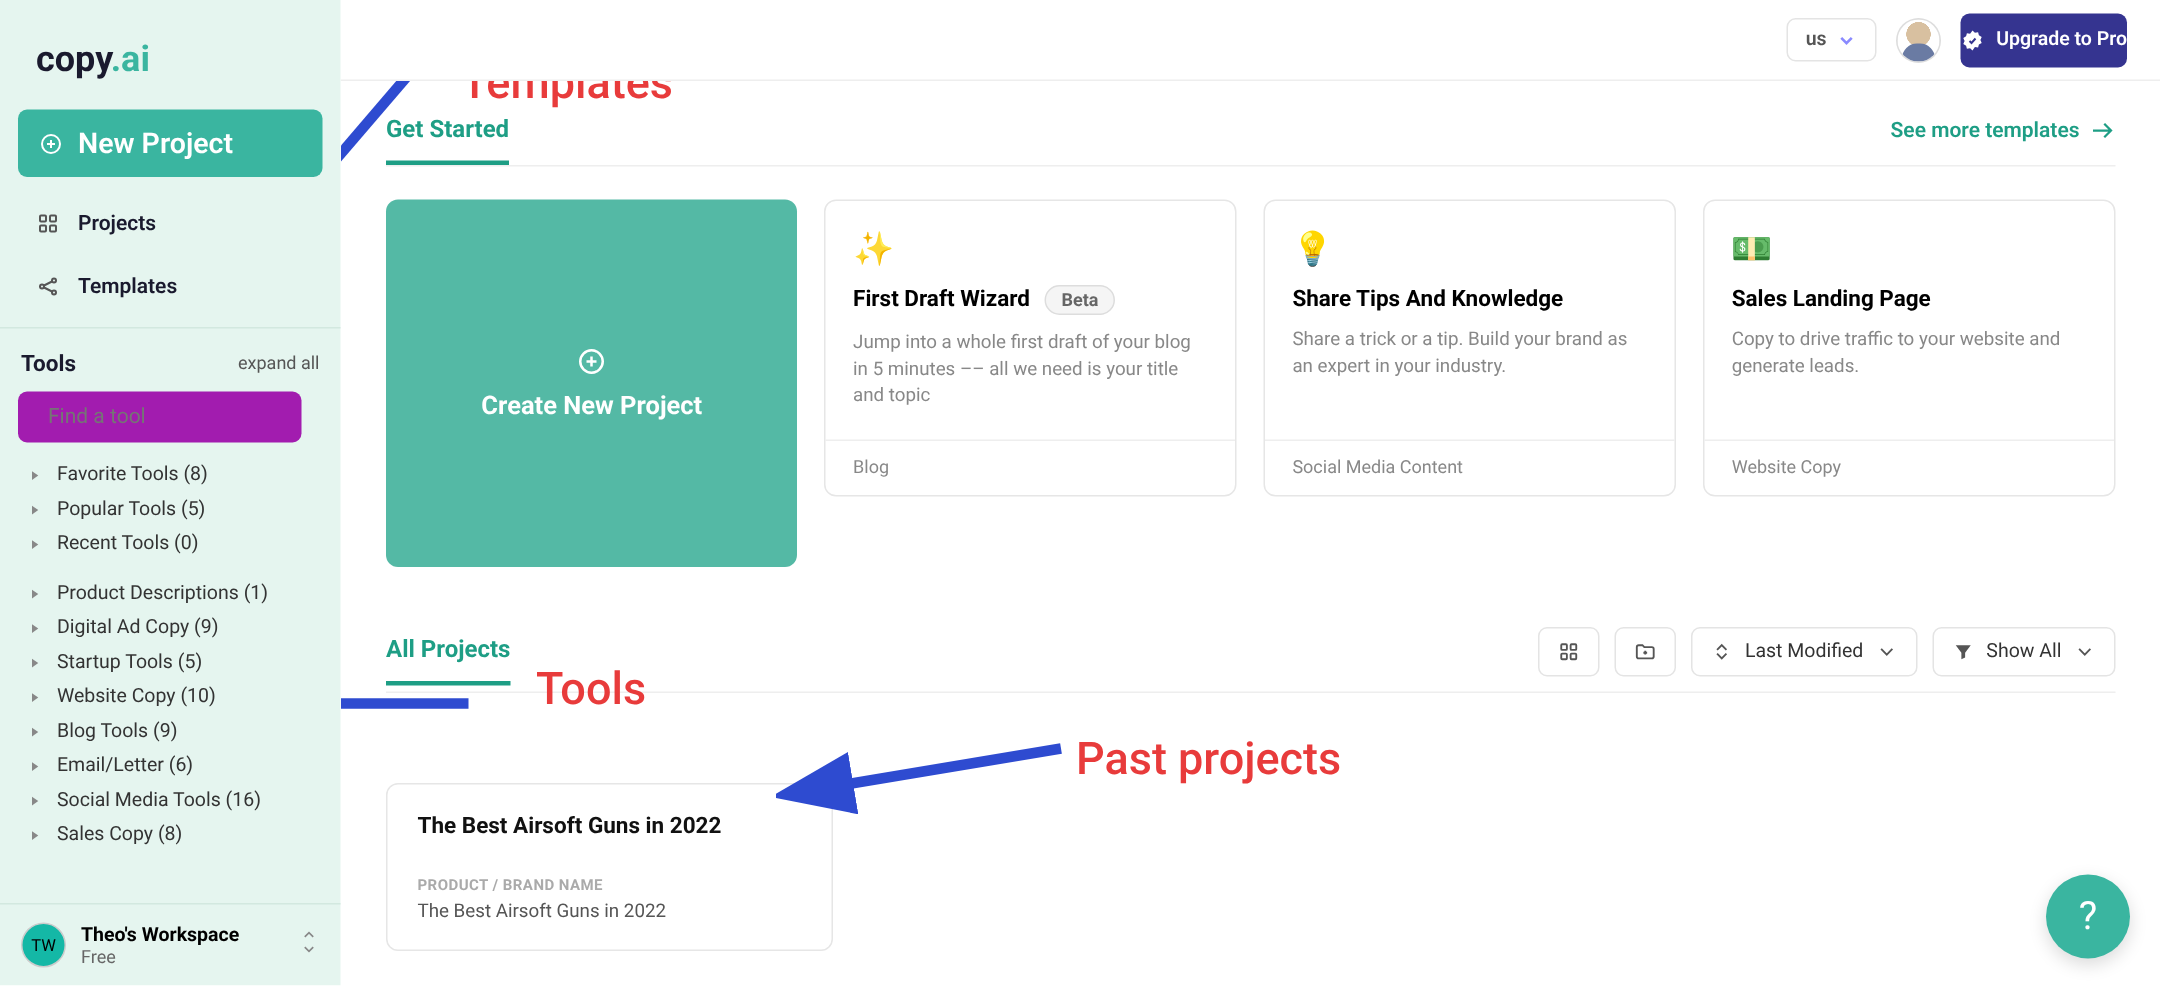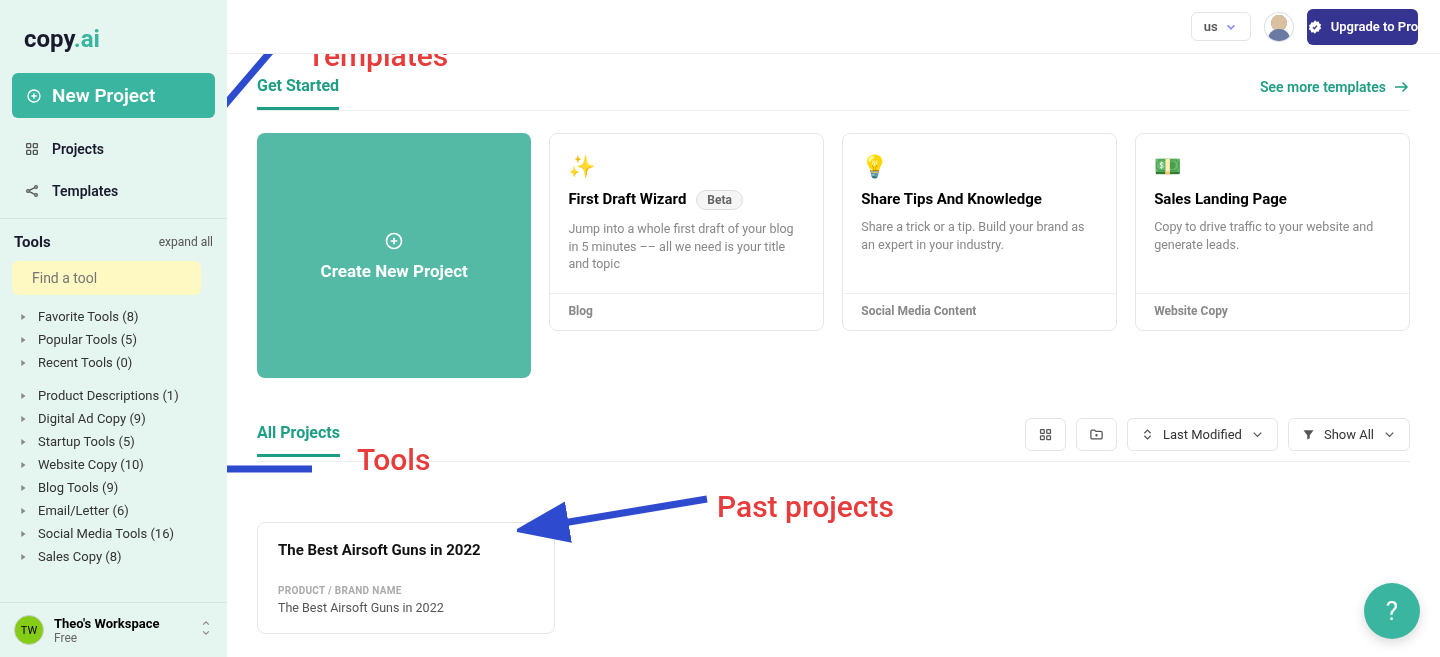--- a/index.html
+++ b/index.html
@@ -9,29 +9,29 @@
 .sidebar { width: 227px; background: #e5f5ef; display: flex; flex-direction: column; position: relative; }
 .logo { padding: 25px 24px 10px 24px; font-size: 24px; font-weight: 700; color: #1a1a2e; }
 .logo .dot { color: #3ab5a0; }
 .new-project-btn { margin: 10px 12px; background: #3ab5a0; color: #fff; padding: 11px 14px; border-radius: 6px; display: flex; align-items: center; gap: 10px; font-size: 19px; font-weight: 600; cursor: pointer; }
 .new-project-btn svg { width: 16px; height: 16px; }
 .nav-item { display: flex; align-items: center; gap: 12px; padding: 13px 24px; font-size: 14px; font-weight: 600; color: #1a1a2e; cursor: pointer; }
 .nav-item svg { width: 16px; height: 16px; }
 .tools-header { display: flex; justify-content: space-between; align-items: center; padding: 14px 14px 10px 14px; margin-top: 6px; border-top: 1px solid #d2e8df; }
 .tools-header .title { font-size: 15px; font-weight: 700; color: #1a1a2e; }
 .tools-header .expand { font-size: 12px; color: #555; cursor: pointer; }
-.search-box { margin: 0 26px 10px 12px; background: #fef9c3; border-radius: 6px; display: flex; align-items: center; padding: 9px 12px; gap: 8px; }
+.search-box { margin: 0 26px 10px 12px; background: #a21caf; border-radius: 6px; display: flex; align-items: center; padding: 9px 12px; gap: 8px; }
 .search-box svg { width: 16px; height: 16px; color: #888; }
 .search-box input { border: none; outline: none; font-size: 14px; flex: 1; background: transparent; }
 .tool-list { flex: 1; overflow-y: auto; padding: 0 8px 0 18px; }
 .tool-item { display: flex; align-items: center; gap: 10px; padding: 4px 0; font-size: 13px; color: #333; cursor: pointer; }
 .tool-item .caret { color: #888; display:inline-flex; }
 .tool-spacer { height: 10px; }
 .workspace { display: flex; align-items: center; gap: 10px; padding: 12px 14px; border-top: 1px solid #d2e8df; }
-.workspace .avatar { width: 30px; height: 30px; border-radius: 50%; border: 1px solid #ccc; display: flex; align-items: center; justify-content: center; font-size: 11px; background: #84cc16; }
+.workspace .avatar { width: 30px; height: 30px; border-radius: 50%; border: 1px solid #ccc; display: flex; align-items: center; justify-content: center; font-size: 11px; background: #14b8a6; }
 .workspace .info .name { font-size: 13px; font-weight: 700; }
 .workspace .info .plan { font-size: 12px; color: #666; }
 .workspace .updown { margin-left: auto; color: #888; cursor: pointer; }
 
 
 .tool-list::-webkit-scrollbar { width: 8px; }
 .tool-list::-webkit-scrollbar-thumb { background: #bbb; border-radius: 4px; }
 
 
 .main { flex: 1; display: flex; flex-direction: column; overflow: hidden; }
@@ -51,21 +51,21 @@
 .cards { display: flex; gap: 18px; margin-top: 22px; }
 .card-create { width: 278px; height: 245px; background: #54b9a5; border-radius: 8px; display: flex; flex-direction: column; align-items: center; justify-content: center; color: #fff; gap: 10px; cursor: pointer; }
 .card-create svg { width: 20px; height: 20px; }
 .card-create .label { font-size: 17px; font-weight: 700; }
 .template-card { width: 278px; height: 198px; border: 1px solid #e6e6e6; border-radius: 8px; padding: 16px 18px 12px 18px; display: flex; flex-direction: column; cursor: pointer; }
 .template-card .icon-area { height: 32px; margin-bottom: 8px; display:flex; align-items:center; }
 .template-card .icon-area span{ font-size:22px; }
 .template-card .t-title { font-size: 15px; font-weight: 700; display: flex; gap: 10px; }
 .badge { font-size: 12px; background: #f5f5f5; border: 1px solid #ddd; border-radius: 12px; padding: 2px 10px; color: #666; }
 .template-card .t-desc { font-size: 12.5px; color: #888; margin-top: 10px; line-height: 1.4; }
-.template-card .t-cat { margin-top: auto; font-size: 12px; color: #888; border-top: 1px solid #eee; padding-top: 10px; margin-left:-18px; margin-right:-18px; padding-left:18px;font-weight:bold; }
+.template-card .t-cat { margin-top: auto; font-size: 12px; color: #888; border-top: 1px solid #eee; padding-top: 10px; margin-left:-18px; margin-right:-18px; padding-left:18px; }
 
 .section-head2 { display: flex; justify-content: space-between; align-items: center; margin-top: 40px; border-bottom: 1px solid #eee; }
 .controls { display: flex; gap: 10px; padding-bottom: 10px; }
 .btn-outline { border: 1px solid #e4e4e4; border-radius: 6px; padding: 8px 12px; display: flex; align-items: center; gap: 8px; font-size: 13px; background: #fff; cursor: pointer; color:#333; font-weight:400; }
 .btn-outline svg { width: 15px; height: 15px; }
 
 .project-card { width: 298px; border: 1px solid #e6e6e6; border-radius: 8px; padding: 18px 20px; margin-top: 60px; cursor: pointer; }
 .project-card .p-title { font-size: 15px; font-weight: 700; color: #111; }
 .project-card .p-label { font-size: 10px; color: #aaa; font-weight: 700; margin-top: 26px; letter-spacing: 0.3px; }
 .project-card .p-value { font-size: 12.5px; color: #555; margin-top: 4px; }

